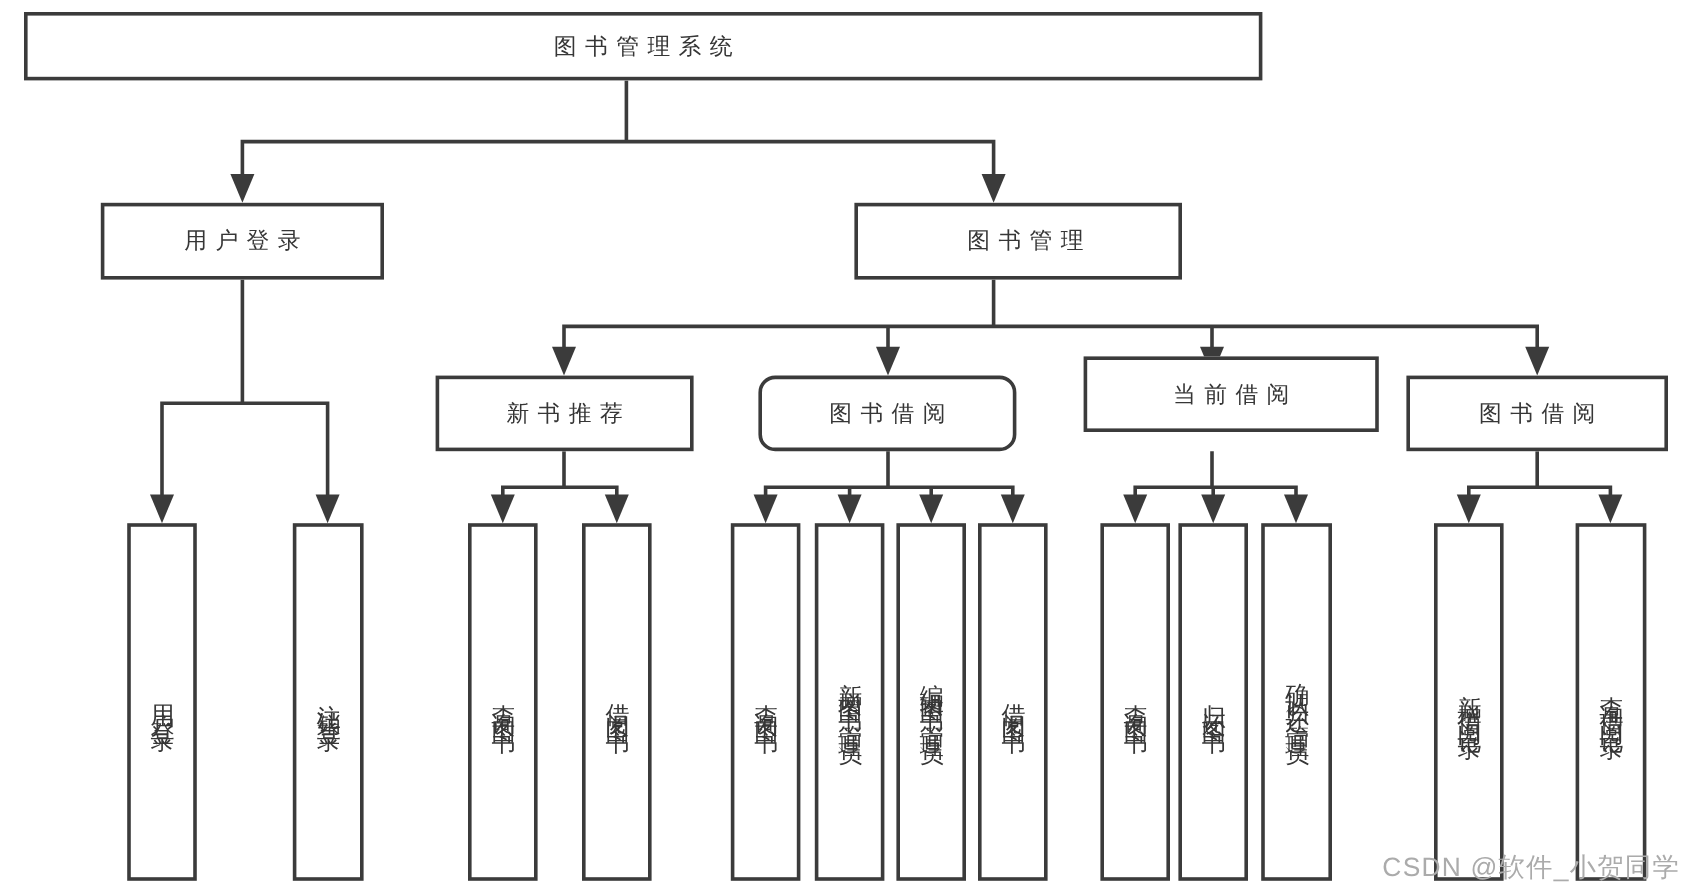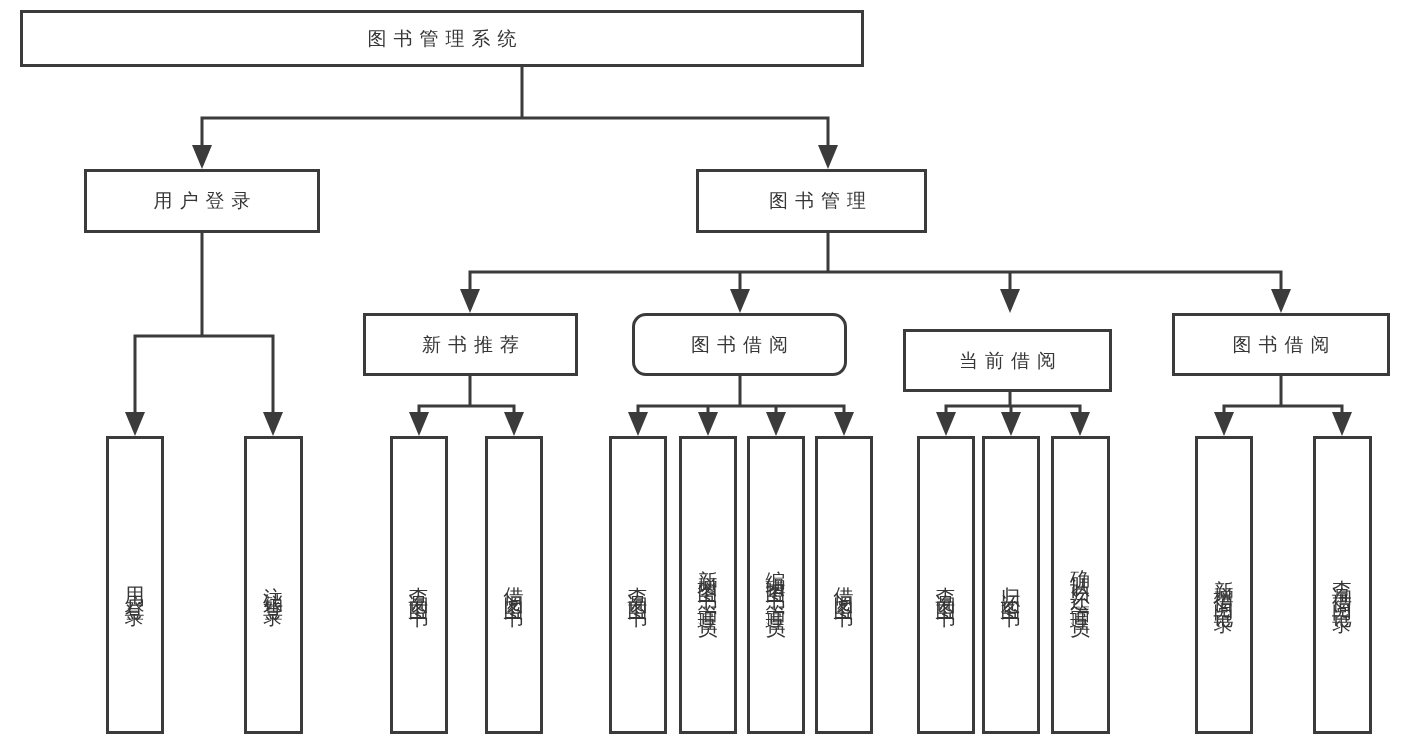--- a/index.html
+++ b/index.html
@@ -94,38 +94,38 @@
       <polygon points="766,412 786,412 776,436"></polygon>
       <polygon points="834,412 854,412 844,436"></polygon>
       <polygon points="936,412 956,412 946,436"></polygon>
       <polygon points="1001,412 1021,412 1011,436"></polygon>
       <polygon points="1070,412 1090,412 1080,436"></polygon>
       <polygon points="1214,412 1234,412 1224,436"></polygon>
       <polygon points="1332,412 1352,412 1342,436"></polygon>
     </g>
   </svg>
 
-  <div class="node" style="left:20px; top:10px; width:844px; height:57px;">
+  <div class="node" style="left:20px; top:10px; width:1032px; height:57px;">
     <span class="h-label">图书管理系统</span>
   </div>
 
   <div class="node" style="left:84px; top:169px; width:236px; height:64px;">
     <span class="h-label">用户登录</span>
   </div>
-  <div class="node" style="left:696px; top:169px; width:231px; height:64px;padding-left:12px;">
+  <div class="node" style="left:712px; top:169px; width:273px; height:64px;padding-left:12px;">
     <span class="h-label">图书管理</span>
   </div>
 
   <div class="node" style="left:363px; top:313px; width:215px; height:63px;">
     <span class="h-label">新书推荐</span>
   </div>
   <div class="node" style="left:632px; top:313px; width:215px; height:63px;border-radius:14px;">
     <span class="h-label">图书借阅</span>
   </div>
-  <div class="node" style="left:903px; top:329px; width:209px; height:63px;">
+  <div class="node" style="left:903px; top:297px; width:246px; height:63px;">
     <span class="h-label">当前借阅</span>
   </div>
   <div class="node" style="left:1172px; top:313px; width:218px; height:63px;">
     <span class="h-label">图书借阅</span>
   </div>
 
   <div class="node leaf" style="left:106px; width:58px;">
     <span class="v-label">用户登录</span>
   </div>
   <div class="node leaf" style="left:244px; width:59px;">
@@ -162,14 +162,15 @@
     <span class="v-label">确认归还（管理员）</span>
   </div>
 
   <div class="node leaf" style="left:1195px; width:58px;">
     <span class="v-label">新增借阅记录</span>
   </div>
   <div class="node leaf" style="left:1313px; width:59px;">
     <span class="v-label">查询借阅记录</span>
   </div>
 
+  <div id="watermark">CSDN @软件_小贺同学</div>
 
 </div>
 
 </body></html>

